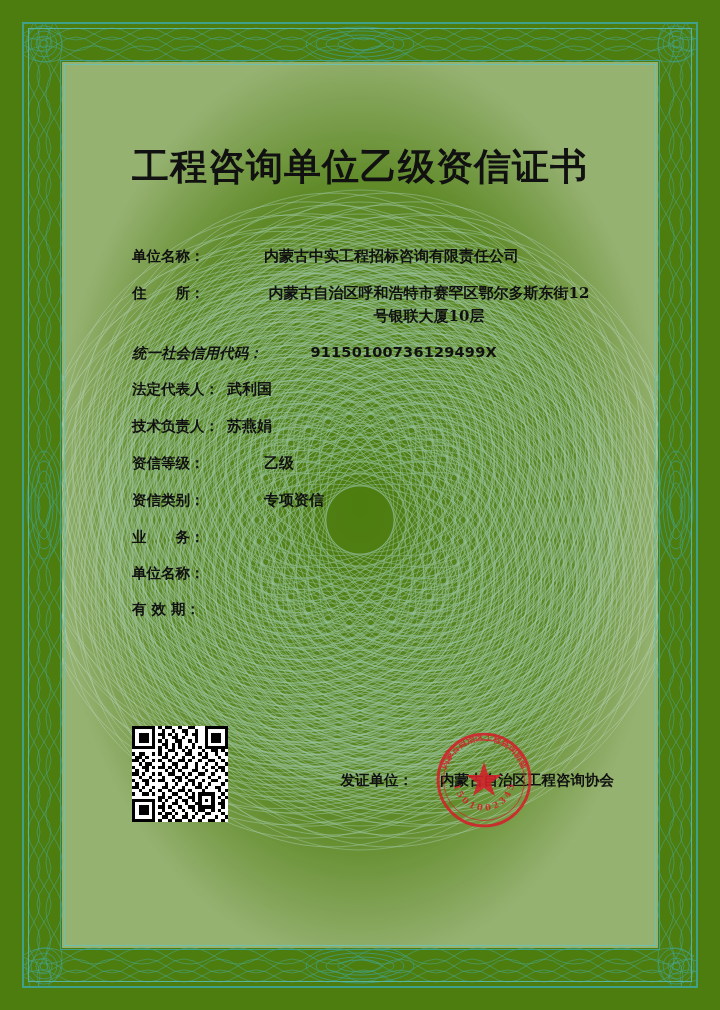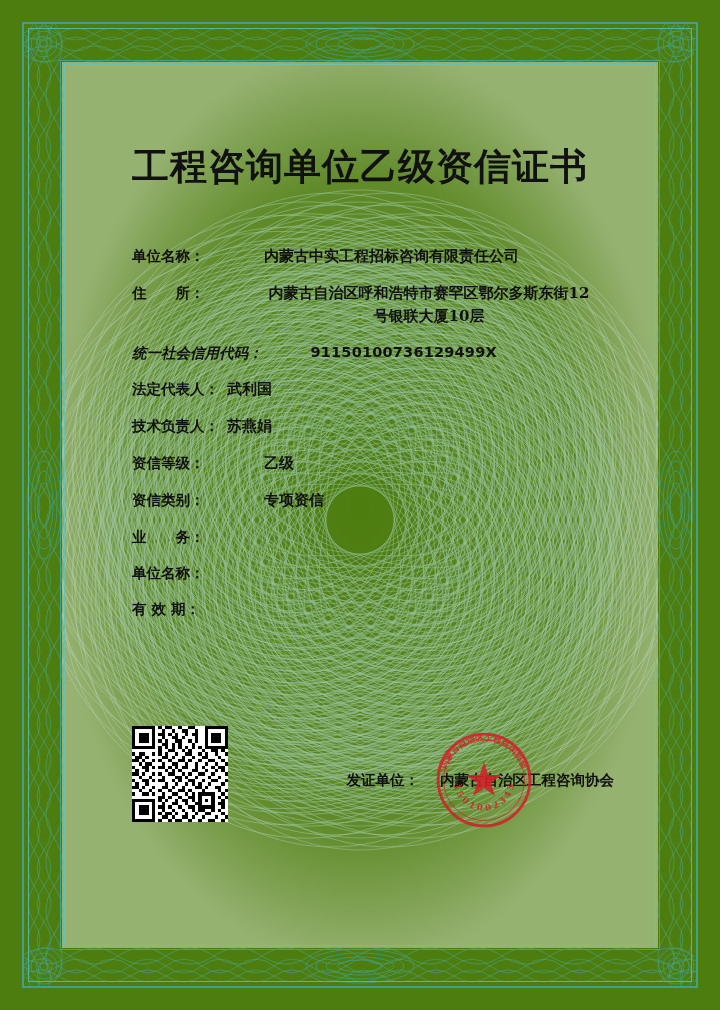--- a/index.html
+++ b/index.html
@@ -143,21 +143,21 @@
   .issuer {
     position: absolute;
     right: 36px;
     bottom: 150px;
     font-family: "DejaVu Serif", serif;
     font-size: 14.5px;
     font-weight: bold;
     color: #111111;
     white-space: nowrap;
   }
-  .issuer .issuer-label { margin-right: 16px; }
+  .issuer .issuer-label { margin-right: 22px; }
 
   .seal {
     position: absolute;
     right: 112px;
     bottom: 106px;
     width: 108px;
     height: 108px;
     pointer-events: none;
   }
 

